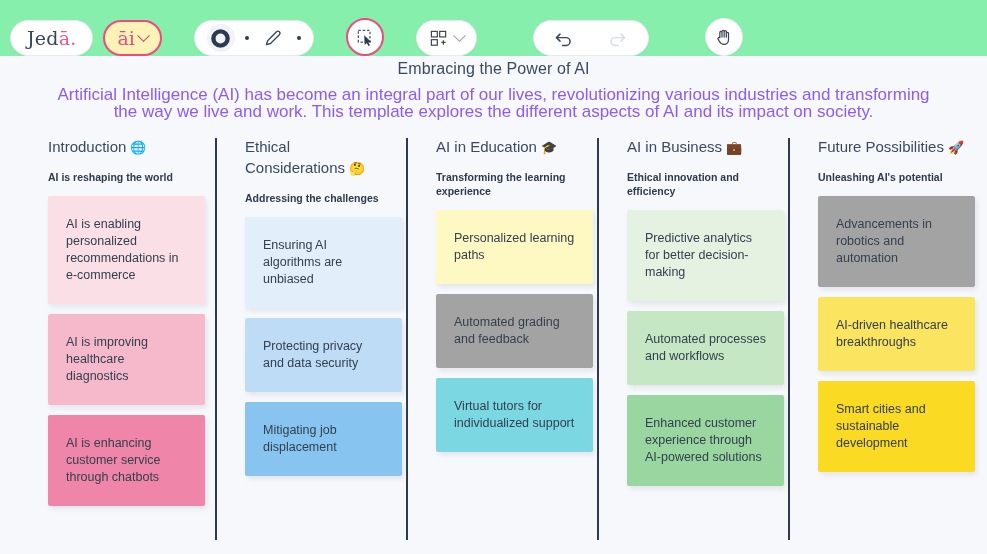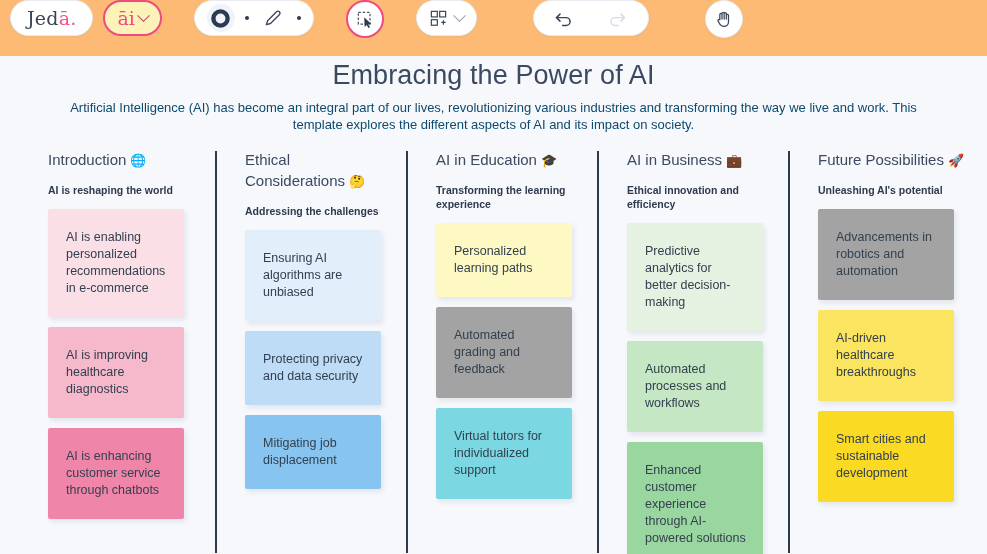--- a/index.html
+++ b/index.html
@@ -10,24 +10,24 @@
     overflow: hidden;
     background: #f6f8fc;
     font-family: "Liberation Sans", sans-serif;
     color: #2e3a4d;
   }
 
   
   .toolbar {
     height: 56px;
     display: flex;
-    align-items: flex-start;
+    align-items: flex-end;
     gap: 8px;
     padding: 0 10px;
-    background: #fdba74;
+    background: #86efac;
     position: relative;
   }
 
   .pill {
     background: #ffffff;
     border: 1px solid #e8ebf2;
     border-radius: 999px;
     height: 36px;
     display: flex;
     align-items: center;
@@ -106,34 +106,34 @@
 
   
   .canvas {
     position: relative;
     height: 498px;
     background: #f6f8fc;
   }
 
   .doc-title {
     text-align: center;
-    font-size: 27px;
+    font-size: 16px;
     font-weight: 400;
     color: #3b4a60;
     padding-top: 4px;
     letter-spacing: .1px;
   }
 
   .doc-sub {
     margin: 8px auto 0;
     width: 880px;
     text-align: center;
-    font-size: 13px;
+    font-size: 17px;
     line-height: 17px;
-    color: #0c4a6e;
+    color: #8b5cf6;
   }
 
   .columns {
     position: relative;
     display: flex;
     margin-top: 16px;
     padding: 0 8px;
     height: 412px;
   }
 
@@ -173,21 +173,21 @@
   }
 
   .card {
     border-radius: 2px;
     padding: 20px 16px 20px 18px;
     margin-bottom: 10px;
     font-size: 12.5px;
     line-height: 17px;
     color: #33404f;
     box-shadow: 2px 3px 5px rgba(60,70,90,.10);
-    width: 136px;
+    width: 157px;
   }
 </style>
 </head>
 <body>
 
 <div class="toolbar">
 
   <div class="pill logo-pill">
     <span>Jed</span>
       <span class="logo-a">ā.</span>

